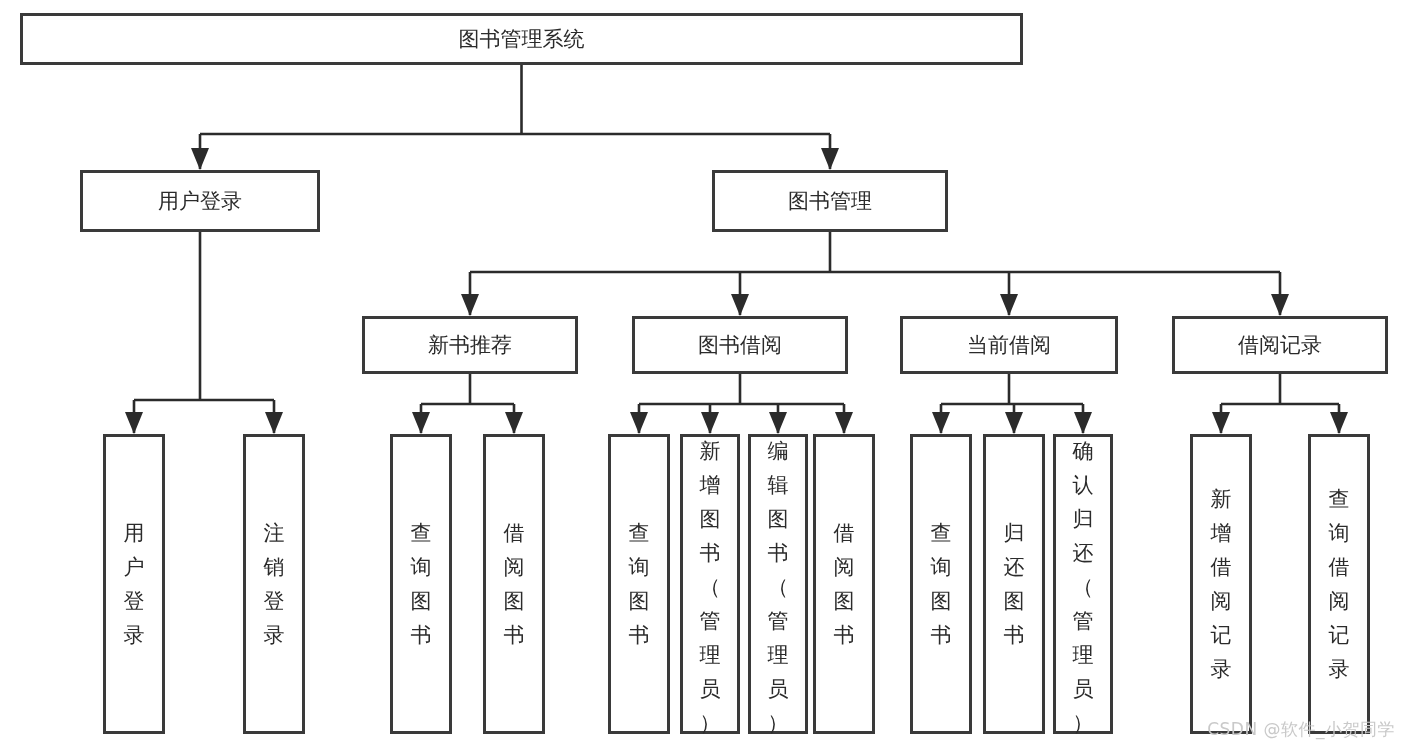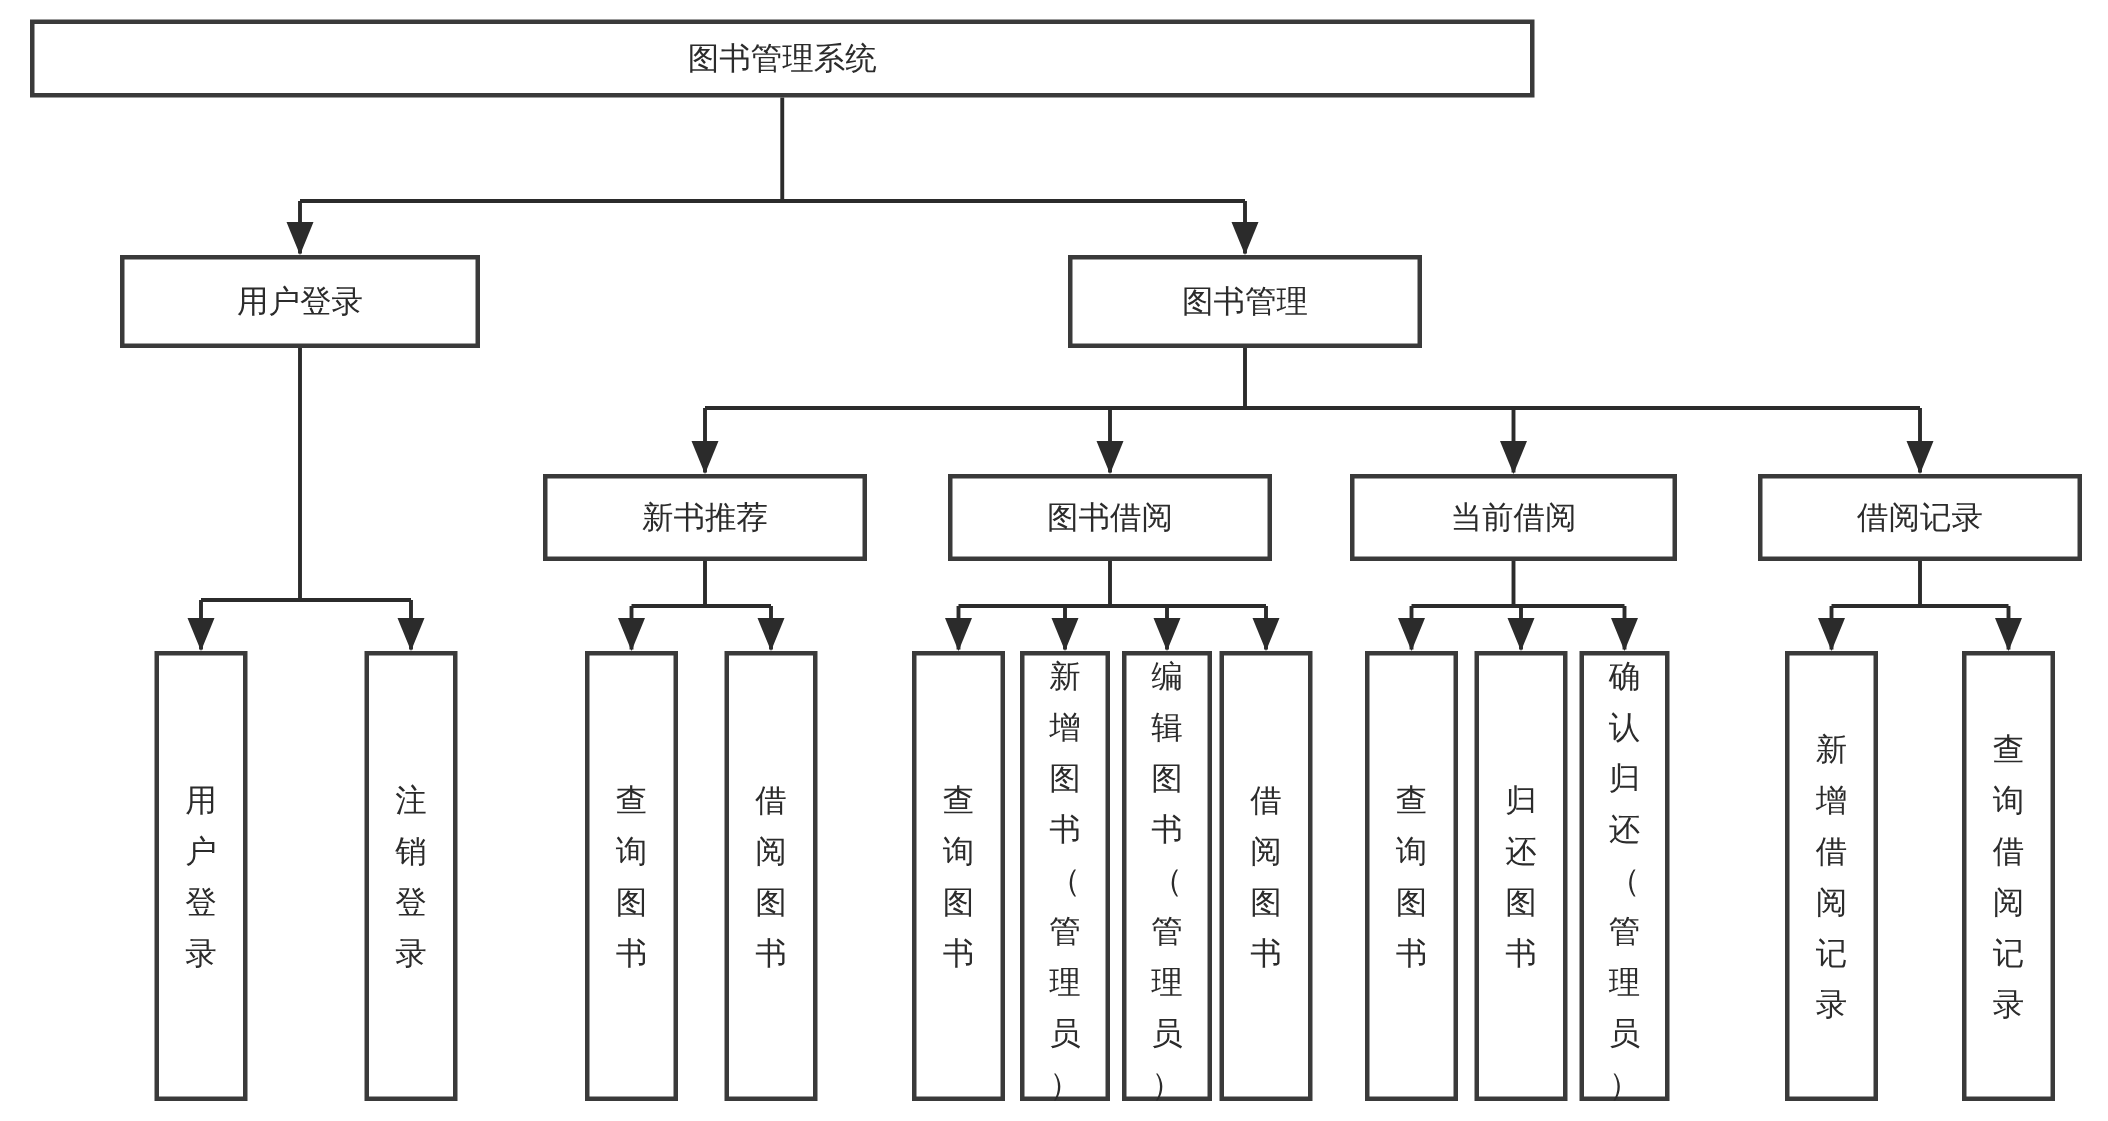--- a/index.html
+++ b/index.html
@@ -194,13 +194,14 @@
         <g>
           <rect x="1191.5" y="435.5" width="59" height="297" class="node-box"></rect>
           <text x="1221" class="node-label-vertical"><tspan x="1221" y="506.48">新</tspan><tspan x="1221" y="540.48">增</tspan><tspan x="1221" y="574.48">借</tspan><tspan x="1221" y="608.48">阅</tspan><tspan x="1221" y="642.48">记</tspan><tspan x="1221" y="676.48">录</tspan></text>
         </g>
         <g>
           <rect x="1309.5" y="435.5" width="59" height="297" class="node-box"></rect>
           <text x="1339" class="node-label-vertical"><tspan x="1339" y="506.48">查</tspan><tspan x="1339" y="540.48">询</tspan><tspan x="1339" y="574.48">借</tspan><tspan x="1339" y="608.48">阅</tspan><tspan x="1339" y="642.48">记</tspan><tspan x="1339" y="676.48">录</tspan></text>
         </g>
       </g>
   </svg>
+  <div class="watermark">CSDN @软件_小贺同学</div>
 </div>
 
 </body></html>

